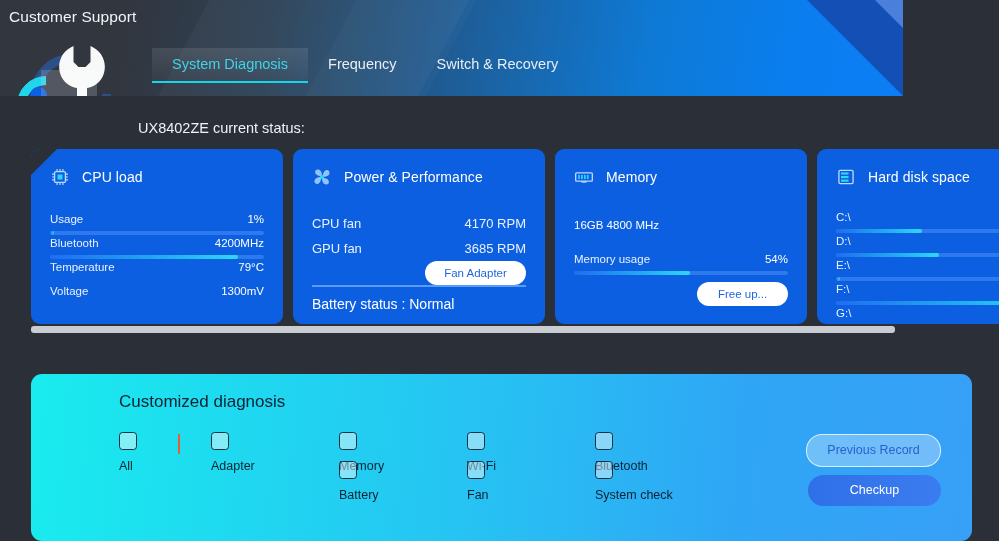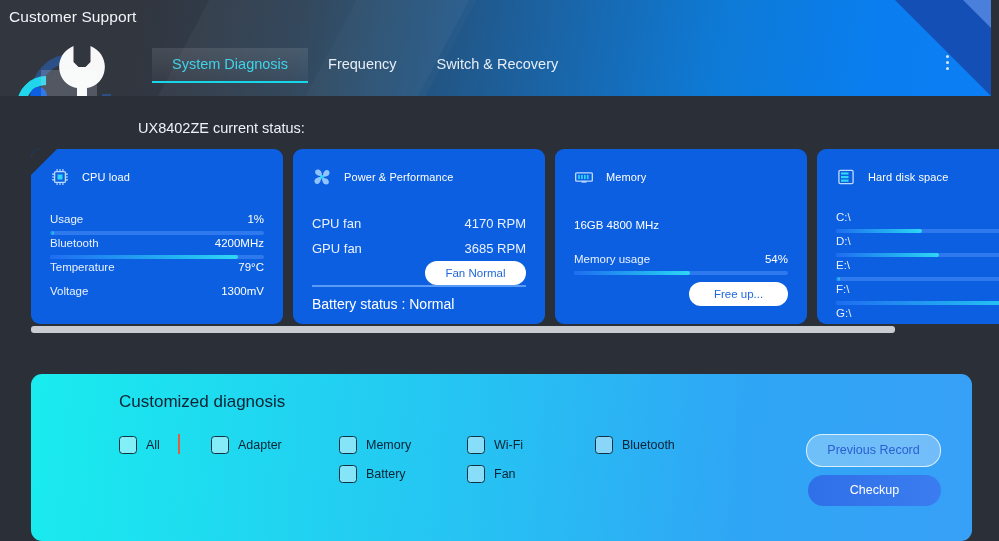--- a/index.html
+++ b/index.html
@@ -12,21 +12,21 @@
   #app {
     position: relative;
     width: 999px; height: 541px;
     background: #2b2f38;
     overflow: hidden;
   }
 
   
   .header {
     position: absolute; left: 0; top: 0;
-    width: 991px; height: 96px;
+    width: 903px; height: 96px;
     background: linear-gradient(100deg,
         #32363f 0%, #32363f 14%, #2d4256 30%,
         #1d5f9b 52%, #0e7ad6 72%, #0a7ef0 88%, #0b7ef5 100%);
     overflow: hidden;
   }
   .header-diag1 {
     position: absolute; left: 180px; top: -40px;
     width: 260px; height: 190px;
     background: rgba(255,255,255,0.035);
     transform: skewX(-28deg);
@@ -126,21 +126,21 @@
     content: ""; position: absolute; left: 0; top: 0;
     width: 0; height: 0;
     border-top: 26px solid #2b2f38;
     border-right: 26px solid transparent;
     z-index: 4;
   }
   .card-head {
     position: absolute; left: 19px; top: 18px;
     display: flex; align-items: center; gap: 12px;
   }
-  .card-title { font-size: 11px; color: #ffffff; letter-spacing: .1px; }
+  .card-title { font-size: 14px; color: #ffffff; letter-spacing: .1px; }
 
   .rows { position: absolute; left: 19px; right: 19px; top: 64px; }
   .row {
     position: relative; height: 24px;
     display: flex; justify-content: space-between; align-items: flex-start;
     font-size: 11.5px; color: #e9f1ff; margin-bottom: 0px;
   }
   .row .val { color: #ffffff; }
   .bar {
     position: absolute; left: 0; right: 0; bottom: 2px; height: 4px;
@@ -158,21 +158,21 @@
     display: flex; justify-content: space-between;
     font-size: 13px; color: #e9f1ff; padding: 5px 0;
   }
   .pill {
     position: absolute; border-radius: 13px;
     background: #ffffff; color: #1f66dd;
     font-size: 11.5px; text-align: center;
     padding: 6px 0; cursor: pointer;
   }
   .fan-pill { right: 19px; top: 112px; width: 101px; }
-  .free-pill { right: 19px; top: 133px; width: 99px; }
+  .free-pill { right: 19px; top: 133px; width: 91px; }
   .divider {
     position: absolute; left: 19px; right: 19px; top: 136px;
     height: 1.5px; background: #5a9bf5;
   }
   .battery-status {
     position: absolute; left: 19px; top: 147px;
     font-size: 14px; color: #ffffff;
   }
   .mem-spec {
     position: absolute; left: 19px; top: 70px;
@@ -200,22 +200,22 @@
     background: linear-gradient(95deg, #19ecee 0%, #1fd9f0 22%, #27c0f3 50%, #2fa6f5 75%, #37a0f7 100%);
     overflow: hidden;
   }
   .diag-title {
     position: absolute; left: 88px; top: 18px;
     font-size: 17px; color: #0d2233;
   }
   .cb-grid { position: absolute; left: 88px; top: 58px; }
   .cb-col { position: absolute; top: 0; }
   .cb {
-    display: flex; align-items: center; gap: 9px;
-    height: 25px; margin-bottom: 4px; cursor: pointer;
+    display: flex; align-items: flex-start; gap: 9px;
+    height: 25px; margin-bottom: 4px; cursor: pointer; flex-direction: column;
   }
   .cb .box {
     width: 16px; height: 16px; border-radius: 3.5px;
     border: 1.6px solid #123243;
     background: rgba(255,255,255,0.45);
     flex: 0 0 16px;
   }
   .cb .lbl { font-size: 12.5px; color: #0d2233; white-space: nowrap; }
   .cb-sep {
     position: absolute; left: 59px; top: 2px;
@@ -356,21 +356,21 @@
       <div class="rows-plain">
         <div class="row-plain">
           <span>CPU fan</span>
           <span>4170 RPM</span>
         </div>
         <div class="row-plain">
           <span>GPU fan</span>
           <span>3685 RPM</span>
         </div>
       </div>
-      <div class="pill fan-pill">Fan Normal</div>
+      <div class="pill fan-pill">Fan Adapter</div>
       <div class="divider"></div>
       <div class="battery-status">Battery status : Normal</div>
     </div>
 
     <div class="card">
       <div class="card-head">
         <svg width="20" height="20" viewBox="0 0 24 24">
           <rect x="2" y="7" width="20" height="10" rx="1" fill="none" stroke="#bcd9ff" stroke-width="1.6"></rect>
           <g fill="#2fd7f5">
             <rect x="5" y="9.5" width="2" height="5"></rect>
@@ -485,20 +485,24 @@
           <span class="box"></span>
           <span class="lbl">Fan</span>
         </div>
       </div>
 
       <div class="cb-col" style="left:476px">
         <div class="cb">
           <span class="box"></span>
           <span class="lbl">Bluetooth</span>
         </div>
+        <div class="cb">
+          <span class="box"></span>
+          <span class="lbl">System check</span>
+        </div>
       </div>
     </div>
 
     <div class="btn-prev">Previous Record</div>
     <div class="btn-check">Checkup</div>
   </div>
 
 </div>
 
 </body></html>

